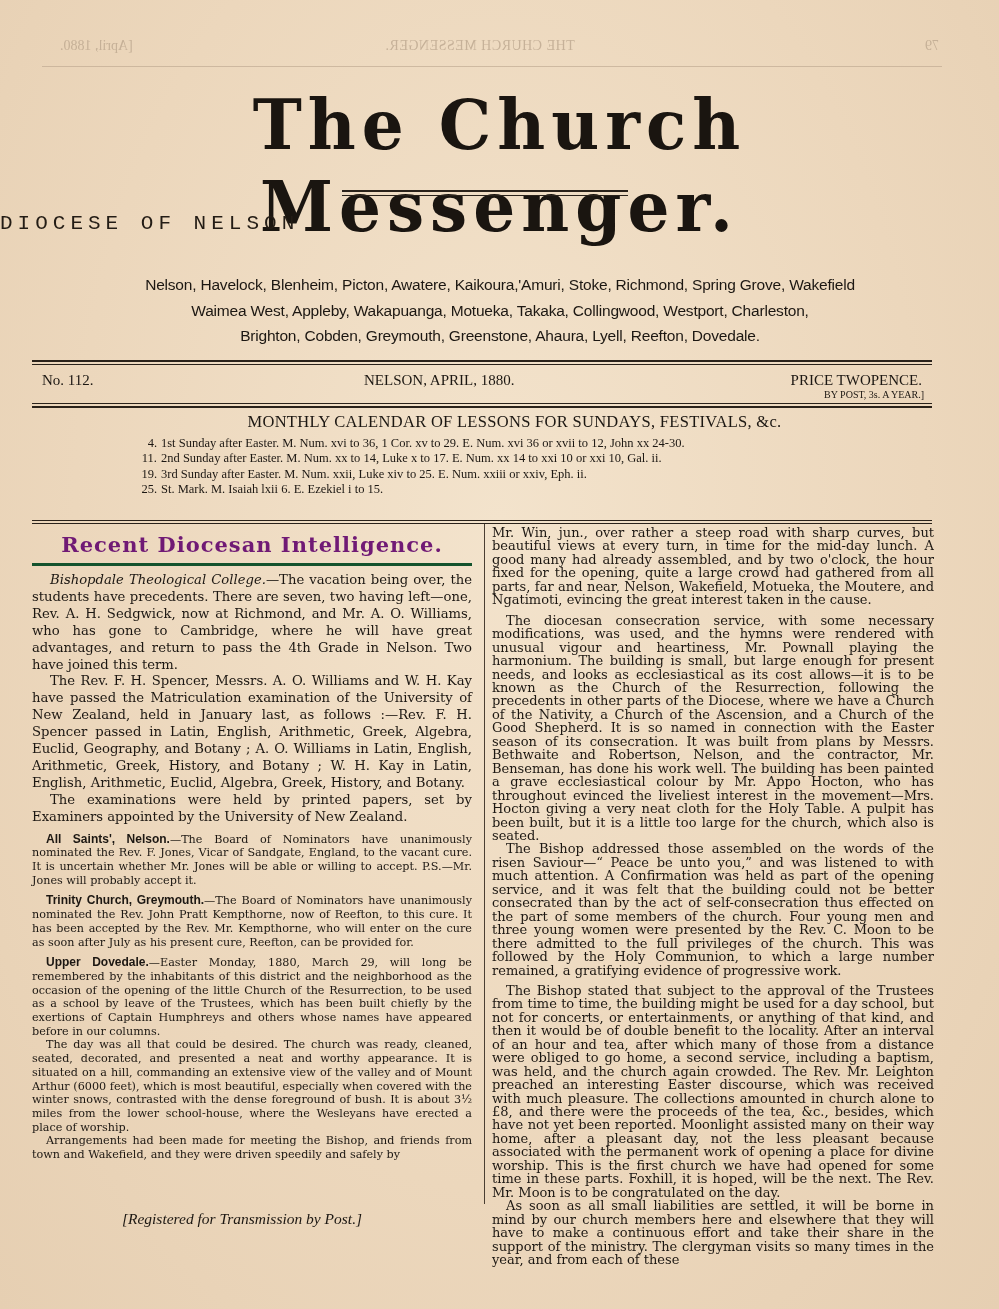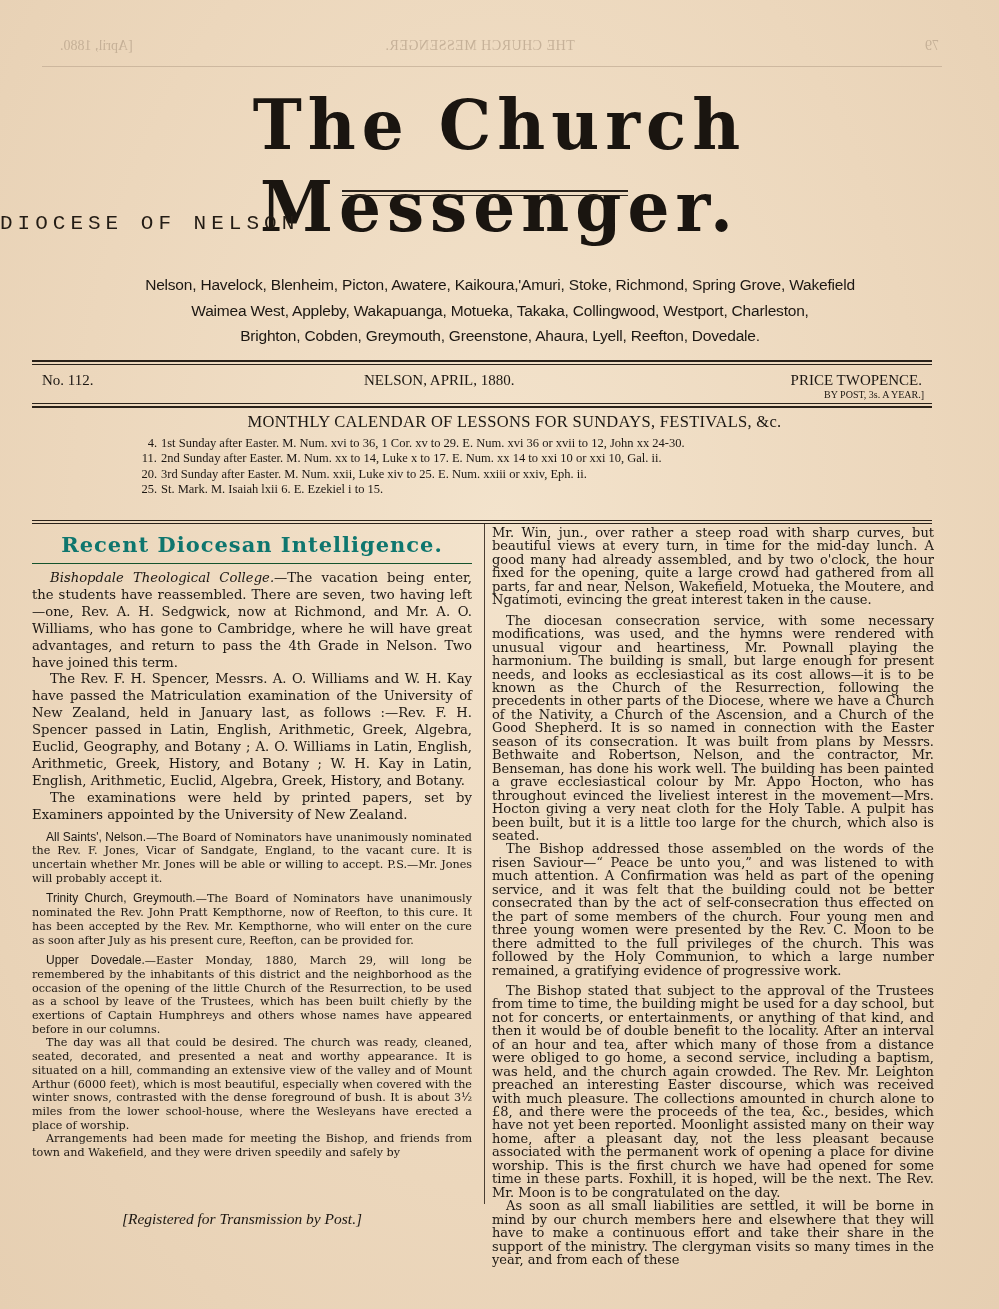--- a/index.html
+++ b/index.html
@@ -54,28 +54,28 @@
   .calendar-list .day { display: inline-block; width: 23px; text-align: right; margin-right: 4px; }
 
   .col { position: absolute; top: 522px; font-family: "DejaVu Serif", serif; text-align: justify; }
   .col-left { left: 32px; width: 440px; }
   .col-right { left: 492px; width: 442px; top: 526px; }
   .col-divider { position: absolute; left: 484px; top: 524px; width: 1px; height: 680px; background: #4a3e32; }
 
   .section-head {
     text-align: center; font-family: "DejaVu Serif", serif; font-weight: bold;
     font-size: 21px; letter-spacing: 1px; margin: 10px 0 6px 0; padding-bottom: 6px;
-    border-bottom: 1px solid #14532d; color: #0f766e;
+    border-bottom: 3px solid #14532d; color: #701a75;
   }
   .p-large { font-size: 13.2px; line-height: 16.9px; margin: 0; text-indent: 18px; }
   .p-small { font-size: 11.2px; line-height: 13.7px; margin: 0; text-indent: 14px; }
   .p-right { font-size: 13px; line-height: 13.45px; margin: 0; text-indent: 14px; }
   .gap-s { margin-top: 7px; }
   .lead-italic { font-style: italic; }
-  .lead-bold { font-weight: normal; font-family: "Liberation Sans", sans-serif; font-size: 12px; }
+  .lead-bold { font-weight: bold; font-family: "Liberation Sans", sans-serif; font-size: 12px; }
   .registered {
     position: absolute; top: 1210px; left: 0; width: 484px; text-align: center;
     font-family: "Liberation Serif", serif; font-style: italic; font-size: 15.5px;
   }
 </style>
 </head>
 <body>
 
 <div class="ghost-header">
   <span class="left">[April, 1880.</span>
@@ -109,32 +109,32 @@
 </div>
 
 <div class="rule" style="top:403px;height:1px;"></div>
 <div class="rule" style="top:406px;height:2px;"></div>
 
 <div class="calendar">
   <div class="calendar-title">MONTHLY CALENDAR OF LESSONS FOR SUNDAYS, FESTIVALS, &amp;c.</div>
   <ul class="calendar-list">
     <li><span class="day">4.</span><span>1st Sunday after Easter.   M. Num. xvi to 36, 1 Cor. xv to 29.   E. Num. xvi 36 or xvii to 12, John xx 24-30.</span></li>
     <li><span class="day">11.</span><span>2nd Sunday after Easter.   M. Num. xx to 14, Luke x to 17.   E. Num. xx 14 to xxi 10 or xxi 10, Gal. ii.</span></li>
-    <li><span class="day">20.</span><span>3rd Sunday after Easter.   M. Num. xxii, Luke xiv to 25.   E. Num. xxiii or xxiv, Eph. ii.</span></li>
+    <li><span class="day">19.</span><span>3rd Sunday after Easter.   M. Num. xxii, Luke xiv to 25.   E. Num. xxiii or xxiv, Eph. ii.</span></li>
     <li><span class="day">25.</span><span>St. Mark.   M. Isaiah lxii 6.   E. Ezekiel i to 15.</span></li>
   </ul>
 </div>
 
 <div class="rule" style="top:520px;height:1px;"></div>
 <div class="rule" style="top:523px;height:1px;"></div>
 
 <div class="col col-left">
   <div class="section-head">Recent Diocesan Intelligence.</div>
 
-  <p class="p-large"><span class="lead-italic">Bishopdale Theological College.</span><span>—The vacation being enter, the students have reassembled. There are seven, two having left—one, Rev. A. H. Sedgwick, now at Richmond, and Mr. A. O. Williams, who has gone to Cambridge, where he will have great advantages, and return to pass the 4th Grade in Nelson. Two have joined this term.</span></p>
+  <p class="p-large"><span class="lead-italic">Bishopdale Theological College.</span><span>—The vacation being over, the students have precedents. There are seven, two having left—one, Rev. A. H. Sedgwick, now at Richmond, and Mr. A. O. Williams, who has gone to Cambridge, where he will have great advantages, and return to pass the 4th Grade in Nelson. Two have joined this term.</span></p>
   <p class="p-large">The Rev. F. H. Spencer, Messrs. A. O. Williams and W. H. Kay have passed the Matriculation examination of the University of New Zealand, held in January last, as follows :—Rev. F. H. Spencer passed in Latin, English, Arithmetic, Greek, Algebra, Euclid, Geography, and Botany ; A. O. Williams in Latin, English, Arithmetic, Greek, History, and Botany ; W. H. Kay in Latin, English, Arithmetic, Euclid, Algebra, Greek, History, and Botany.</p>
   <p class="p-large">The examinations were held by printed papers, set by Examiners appointed by the University of New Zealand.</p>
 
   <p class="p-small gap-s"><span class="lead-bold">All Saints', Nelson.</span><span>—The Board of Nominators have unanimously nominated the Rev. F. Jones, Vicar of Sandgate, England, to the vacant cure. It is uncertain whether Mr. Jones will be able or willing to accept. P.S.—Mr. Jones will probably accept it.</span></p>
 
   <p class="p-small gap-s"><span class="lead-bold">Trinity Church, Greymouth.</span><span>—The Board of Nominators have unanimously nominated the Rev. John Pratt Kempthorne, now of Reefton, to this cure. It has been accepted by the Rev. Mr. Kempthorne, who will enter on the cure as soon after July as his present cure, Reefton, can be provided for.</span></p>
 
   <p class="p-small gap-s"><span class="lead-bold">Upper Dovedale.</span><span>—Easter Monday, 1880, March 29, will long be remembered by the inhabitants of this district and the neighborhood as the occasion of the opening of the little Church of the Resurrection, to be used as a school by leave of the Trustees, which has been built chiefly by the exertions of Captain Humphreys and others whose names have appeared before in our columns.</span></p>
   <p class="p-small">The day was all that could be desired. The church was ready, cleaned, seated, decorated, and presented a neat and worthy appearance. It is situated on a hill, commanding an extensive view of the valley and of Mount Arthur (6000 feet), which is most beautiful, especially when covered with the winter snows, contrasted with the dense foreground of bush. It is about 3½ miles from the lower school-house, where the Wesleyans have erected a place of worship.</p>
   <p class="p-small">Arrangements had been made for meeting the Bishop, and friends from town and Wakefield, and they were driven speedily and safely by</p>

